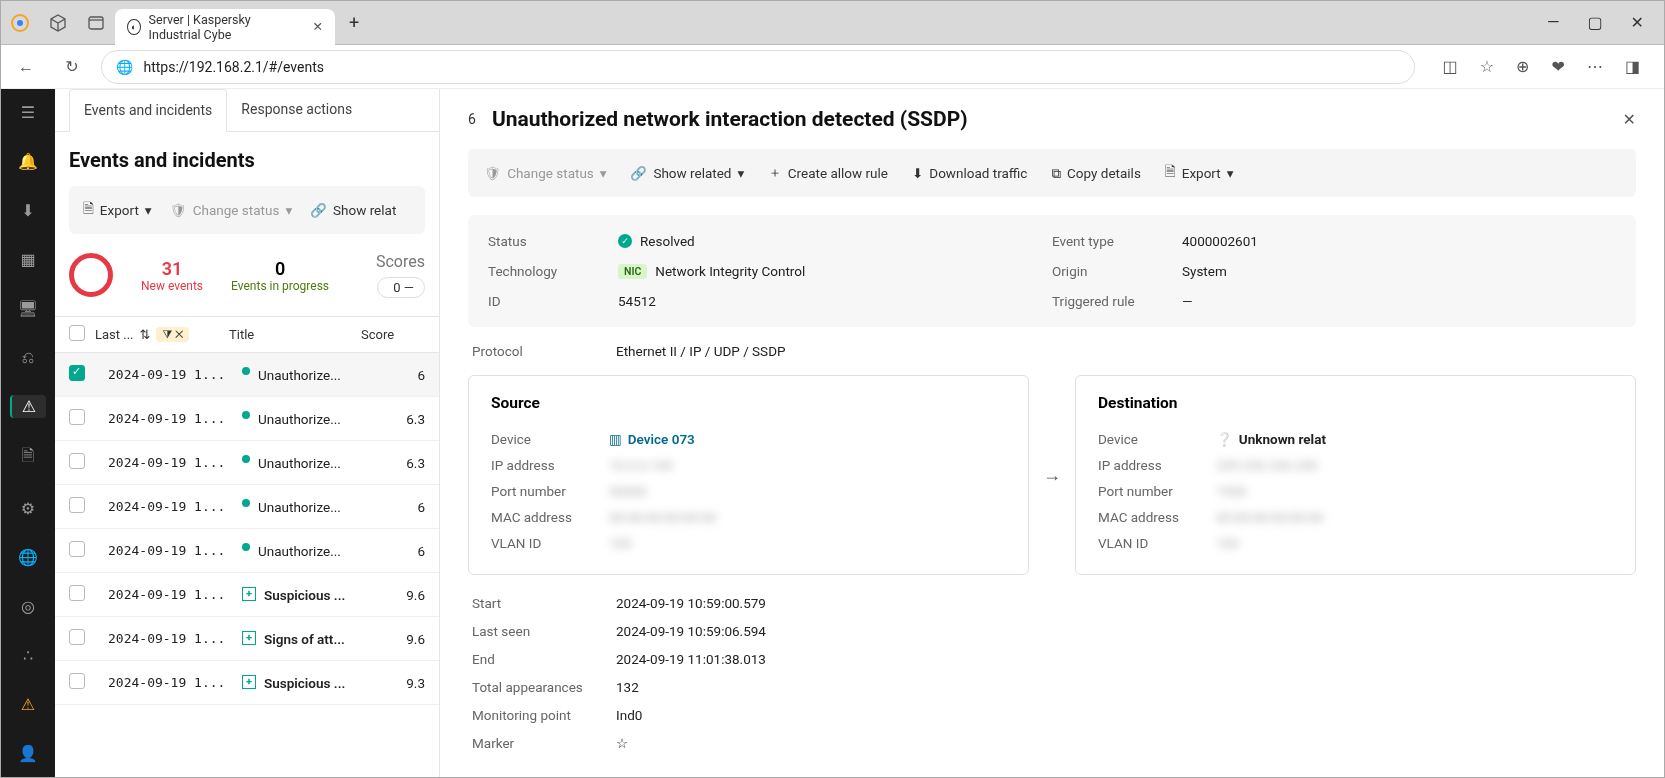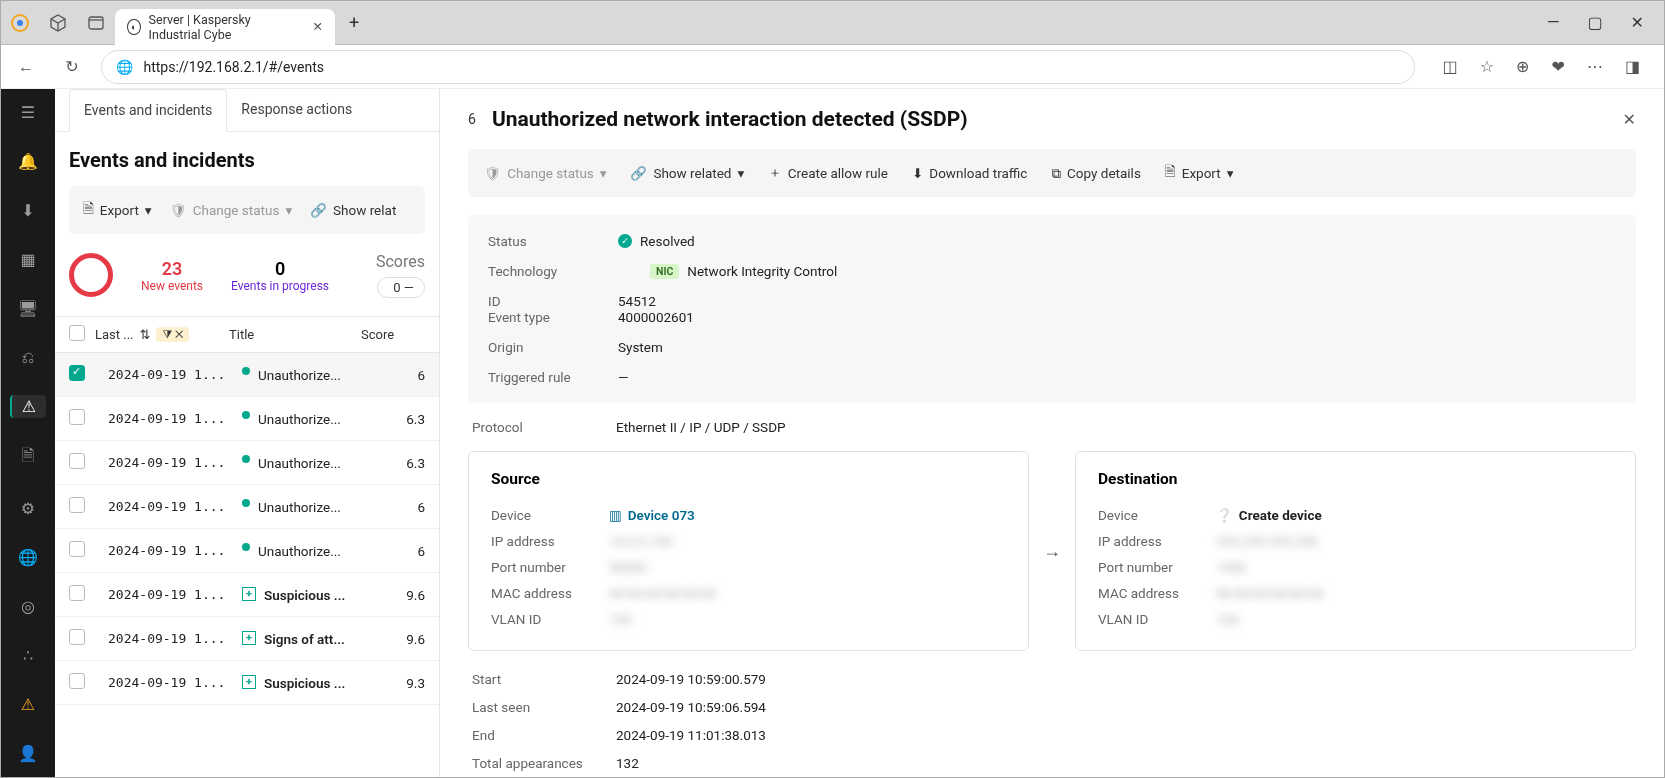--- a/index.html
+++ b/index.html
@@ -39,21 +39,21 @@
 .toolbar{margin:0 14px;background:#f5f5f5;border-radius:6px;height:48px;display:flex;align-items:center;gap:18px;padding:0 14px;font-size:13.5px;color:#333;}
 .toolbar .tb-btn{display:flex;align-items:center;gap:6px;}
 .toolbar .muted{color:#999;}
 
 .stats{display:flex;align-items:center;padding:18px 14px;gap:28px;}
 .donut{width:44px;height:44px;border:5px solid #e63946;border-radius:50%;}
 .stat{text-align:center;}
 .stat .num{font-size:18px;font-weight:600;}
 .stat.red .num{color:#e63946;}
 .stat.red .lbl{color:#e63946;}
-.stat .lbl{font-size:12px;color:#6d28d9;}
+.stat .lbl{font-size:12px;color:#4d7c0f;}
 .scores{margin-left:auto;text-align:right;}
 .scores .slbl{font-size:16px;color:#777;margin-bottom:6px;}
 .scores .srange{font-size:13px;border:1px solid #ddd;border-radius:14px;padding:2px 10px;color:#333;width:48px;display:inline-block;}
 
 .table-head{display:flex;align-items:center;padding:8px 14px;border-top:1px solid #e5e5e5;border-bottom:1px solid #e5e5e5;font-size:13px;color:#333;}
 .table-head .chk{width:26px;}
 .table-head .col-date{width:120px;display:flex;align-items:flex-start;gap:6px;}
 .table-head .col-title{flex:1;padding-left:14px;}
 .table-head .col-score{width:64px;}
 .sort-badge{background:#fdf0cf;border-radius:4px;padding:1px 6px;font-size:11px;display:inline-flex;align-items:center;gap:2px;}
@@ -76,26 +76,26 @@
 .detail{flex:1;padding:18px 28px;overflow-y:auto;position:relative;}
 .detail-head{display:flex;align-items:center;gap:16px;}
 .detail-head .score-num{font-size:14px;color:#333;}
 .detail-head h2{font-size:21px;font-weight:700;color:#111;}
 .detail-head .close-d{margin-left:auto;color:#555;}
 
 .detail-toolbar{margin-top:18px;background:#f5f5f5;border-radius:6px;height:48px;display:flex;align-items:center;gap:24px;padding:0 16px;font-size:13.5px;color:#333;}
 .detail-toolbar .dtb{display:flex;align-items:center;gap:6px;}
 .detail-toolbar .muted{color:#999;}
 
-.info-grid{margin-top:18px;background:#f7f7f7;border-radius:6px;padding:18px 20px;display:flex;flex-direction:column;}
+.info-grid{margin-top:18px;background:#f7f7f7;border-radius:6px;padding:18px 20px;display:flex;}
 .info-col{flex:1;display:flex;flex-direction:column;gap:14px;}
 .info-row{display:flex;font-size:13.5px;}
 .info-row .k{width:130px;color:#666;}
 .info-row .v{color:#222;display:flex;align-items:center;gap:8px;}
-.badge-nic{background:#d8f5c8;color:#2d6a1a;font-size:10.5px;padding:1px 6px;border-radius:3px;font-weight:600;margin-left:32px;}
+.badge-nic{background:#d8f5c8;color:#2d6a1a;font-size:10.5px;padding:1px 6px;border-radius:3px;font-weight:600;}
 .check-ic{width:14px;height:14px;background:#00a88e;border-radius:50%;color:#fff;font-size:9px;display:flex;align-items:center;justify-content:center;}
 
 .proto-row{display:flex;font-size:13.5px;margin:16px 4px;}
 .proto-row .k{width:144px;color:#666;}
 .proto-row .v{color:#222;}
 
 .srcdst{display:flex;align-items:center;gap:14px;}
 .box{flex:1;border:1px solid #e0e0e0;border-radius:6px;padding:18px 22px;}
 .box h3{font-size:15.5px;font-weight:700;margin-bottom:14px;}
 .box .brow{display:flex;font-size:13.5px;padding:5px 0;}
@@ -203,21 +203,21 @@
           <span>▾</span>
         </div>
       <div class="tb-btn">
           <span>🔗</span>
           <span>Show relat</span>
         </div>
     </div>
     <div class="stats">
       <div class="donut"></div>
       <div class="stat red">
-        <div class="num">23</div>
+        <div class="num">31</div>
         <div class="lbl">New events</div>
       </div>
       <div class="stat">
         <div class="num">0</div>
         <div class="lbl">Events in progress</div>
       </div>
       <div class="scores">
         <div class="slbl">Scores</div>
         <div class="srange">0    —</div>
       </div>
@@ -414,21 +414,21 @@
             <div class="v blur">100</div>
           </div>
       </div>
       <div class="arrow-mid">→</div>
       <div class="box">
         <h3>Destination</h3>
         <div class="brow">
             <div class="k">Device</div>
             <div class="v">
               <span>❔</span>
-              <b>Create device</b>
+              <b>Unknown relat</b>
             </div>
           </div>
         <div class="brow">
             <div class="k">IP address</div>
             <div class="v blur">239.255.255.250</div>
           </div>
         <div class="brow">
             <div class="k">Port number</div>
             <div class="v blur">1900</div>
           </div>

